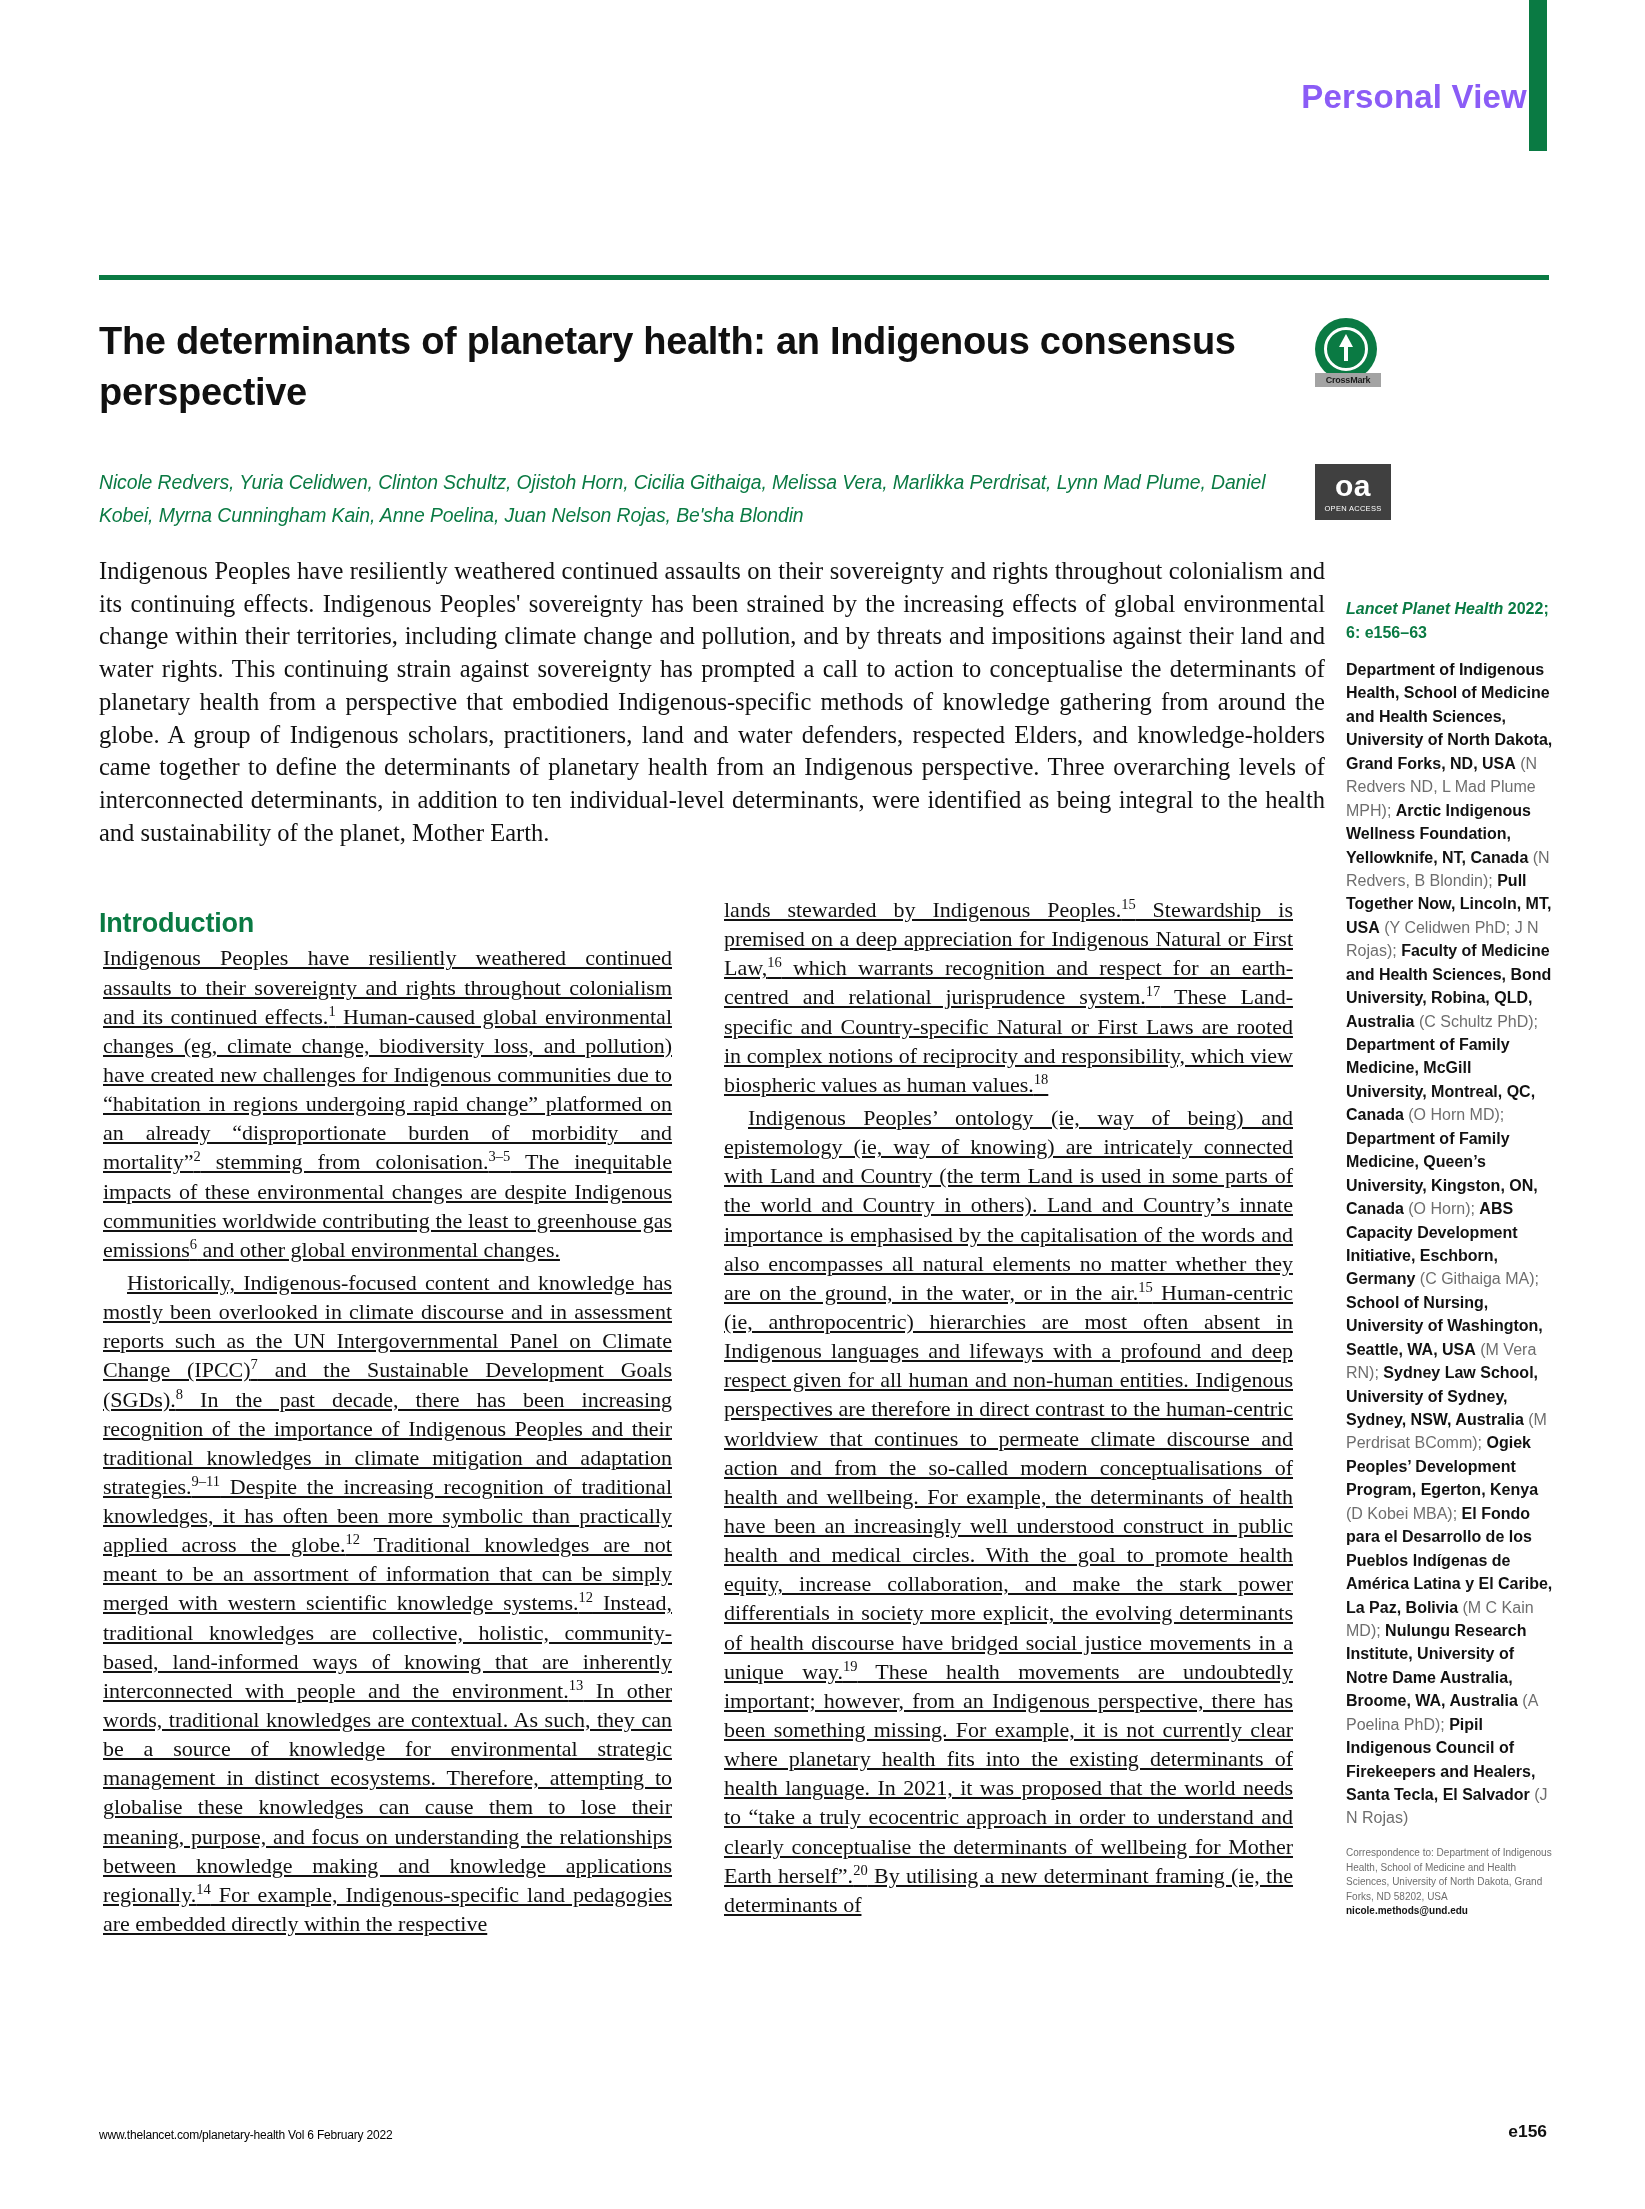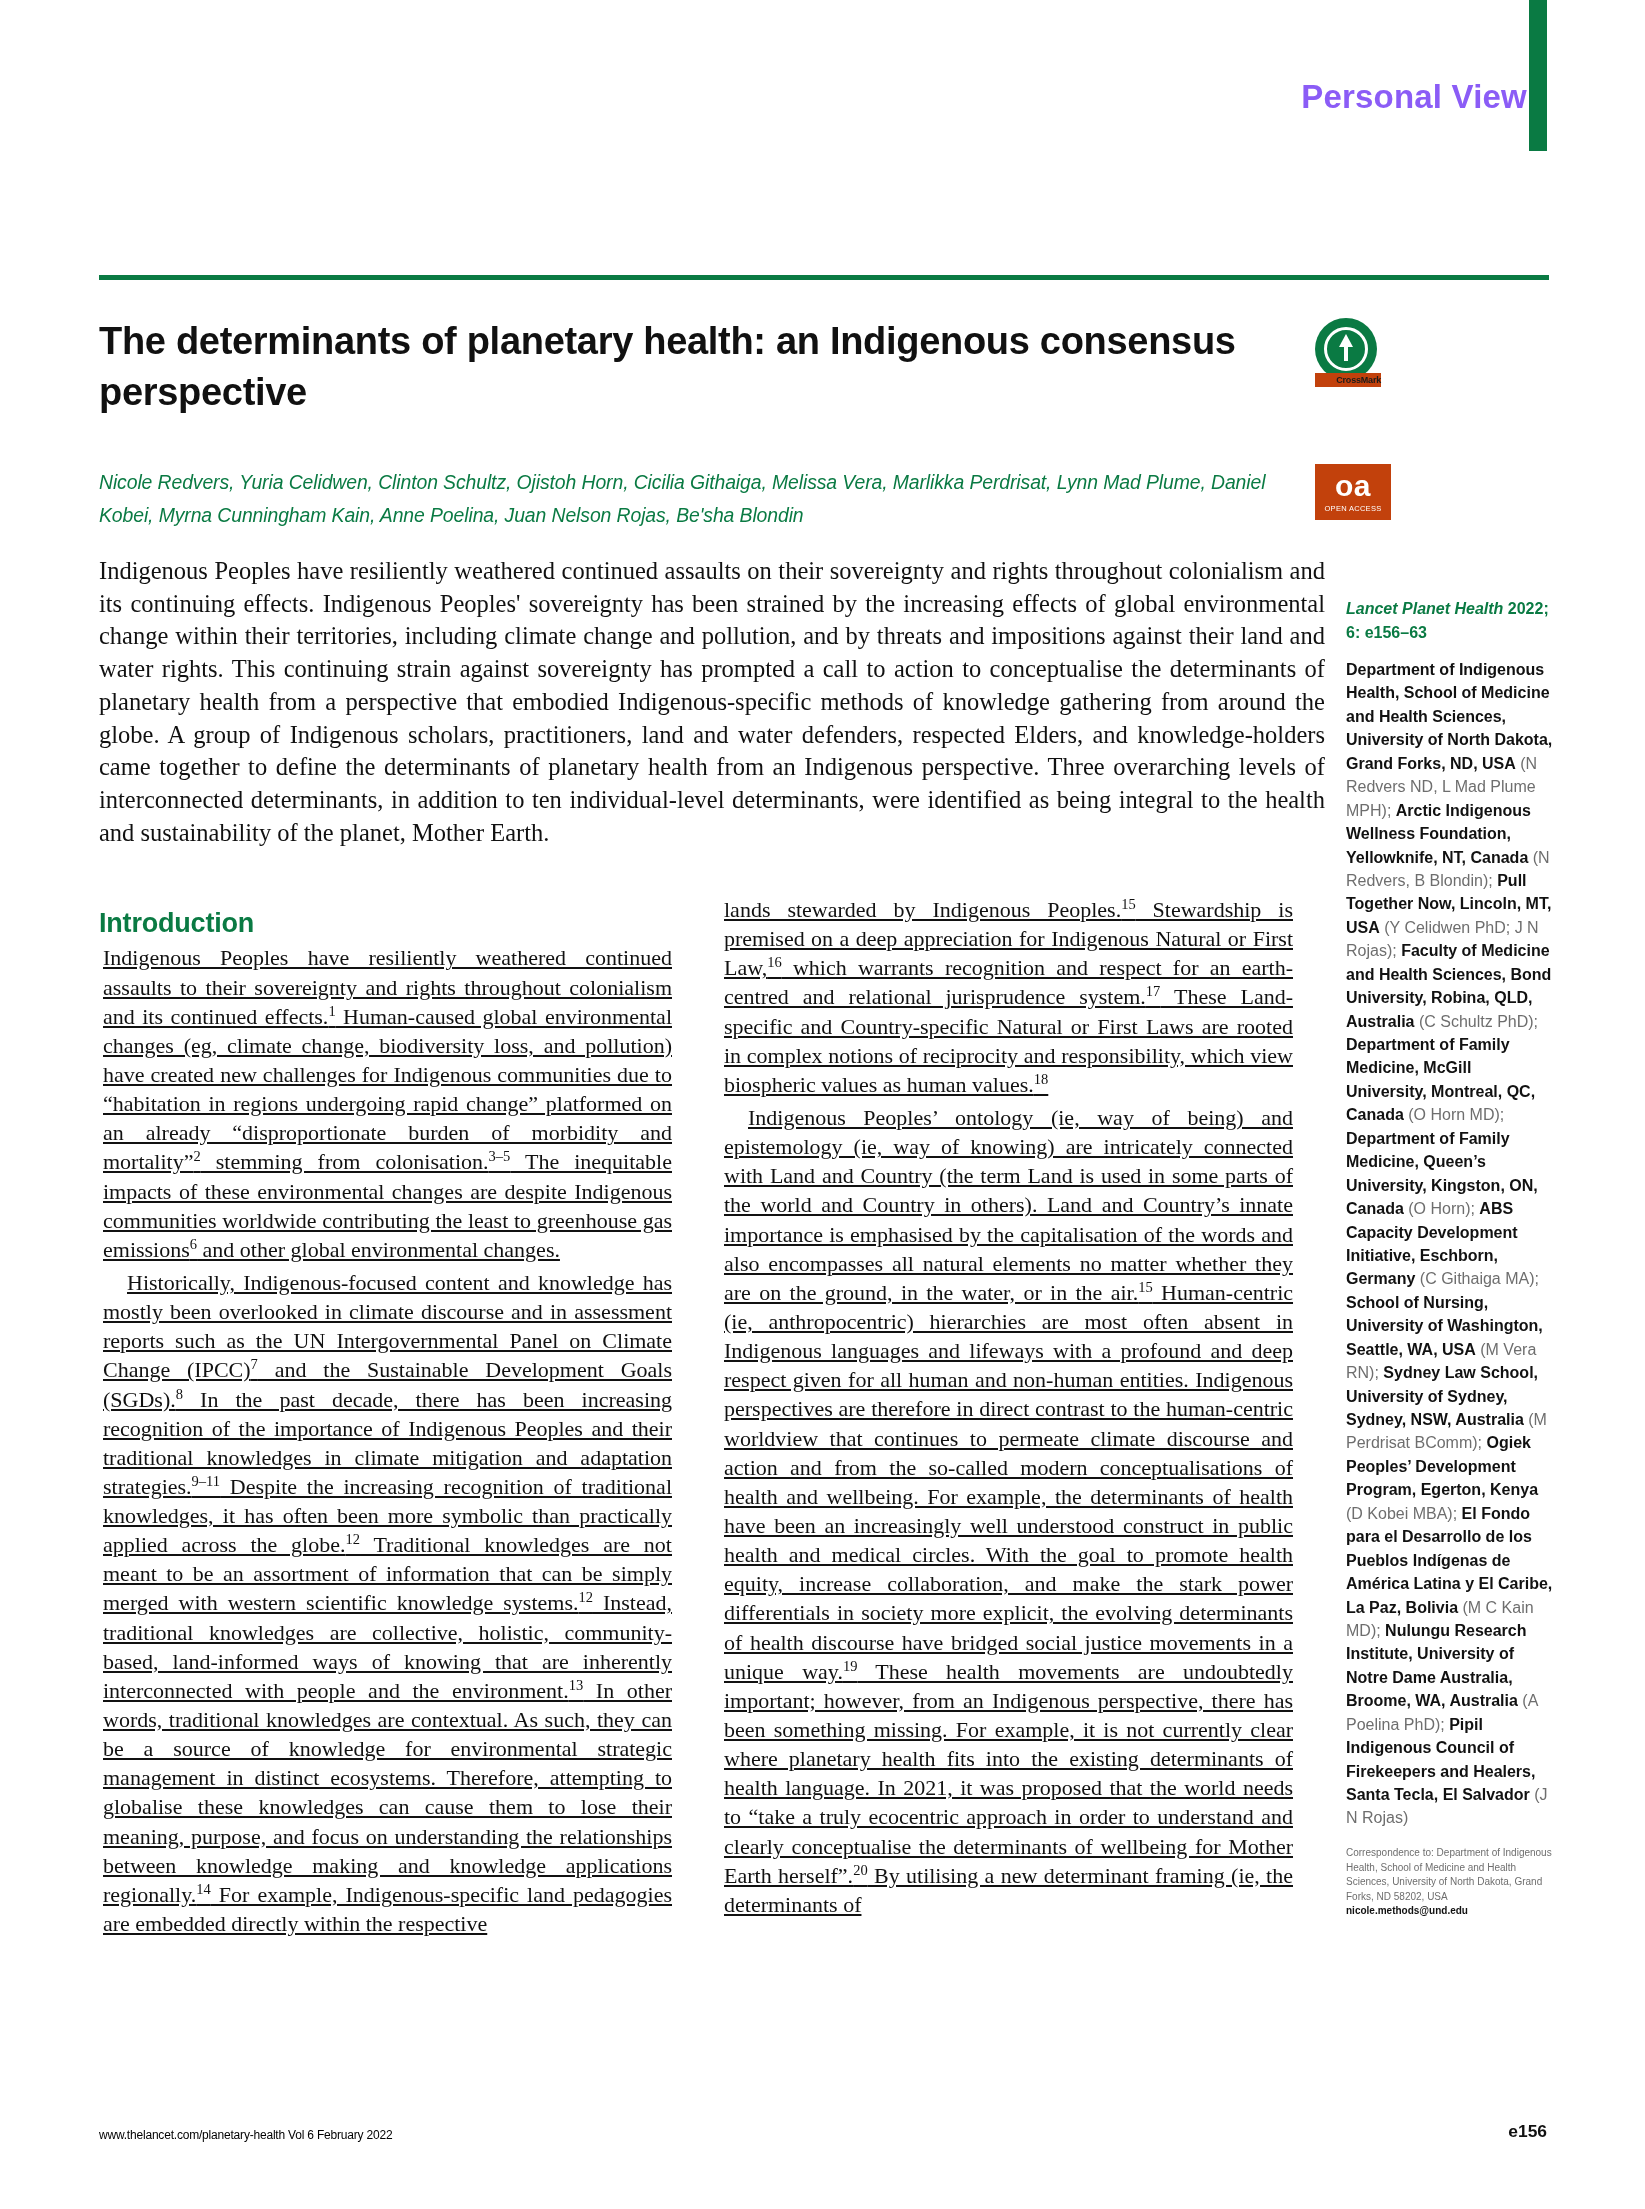--- a/index.html
+++ b/index.html
@@ -121,36 +121,36 @@
     left: 29px;
     width: 4px;
     height: 16px;
     background: #ffffff;
   }
   .crossmark .label {
     position: absolute;
     top: 55px;
     left: 0px;
     width: 66px;
-    text-align: right;
+    text-align: center;
     font-family: "Liberation Sans", sans-serif;
     font-weight: bold;
     font-size: 9px;
     color: #1b1b1b;
-    background: #c2410c;
+    background: #a3a3a3;
     padding: 2px 0;
     letter-spacing: -0.2px;
   }
   .oa-badge {
     position: absolute;
     top: 464px;
     left: 1315px;
     width: 76px;
     height: 56px;
-    background: #c2410c;
+    background: #404040;
     color: #ffffff;
     text-align: center;
     box-sizing: border-box;
   }
   .oa-badge .oa-main {
     font-family: "Liberation Sans", sans-serif;
     font-weight: bold;
     font-size: 30px;
     line-height: 1;
     padding-top: 7px;

